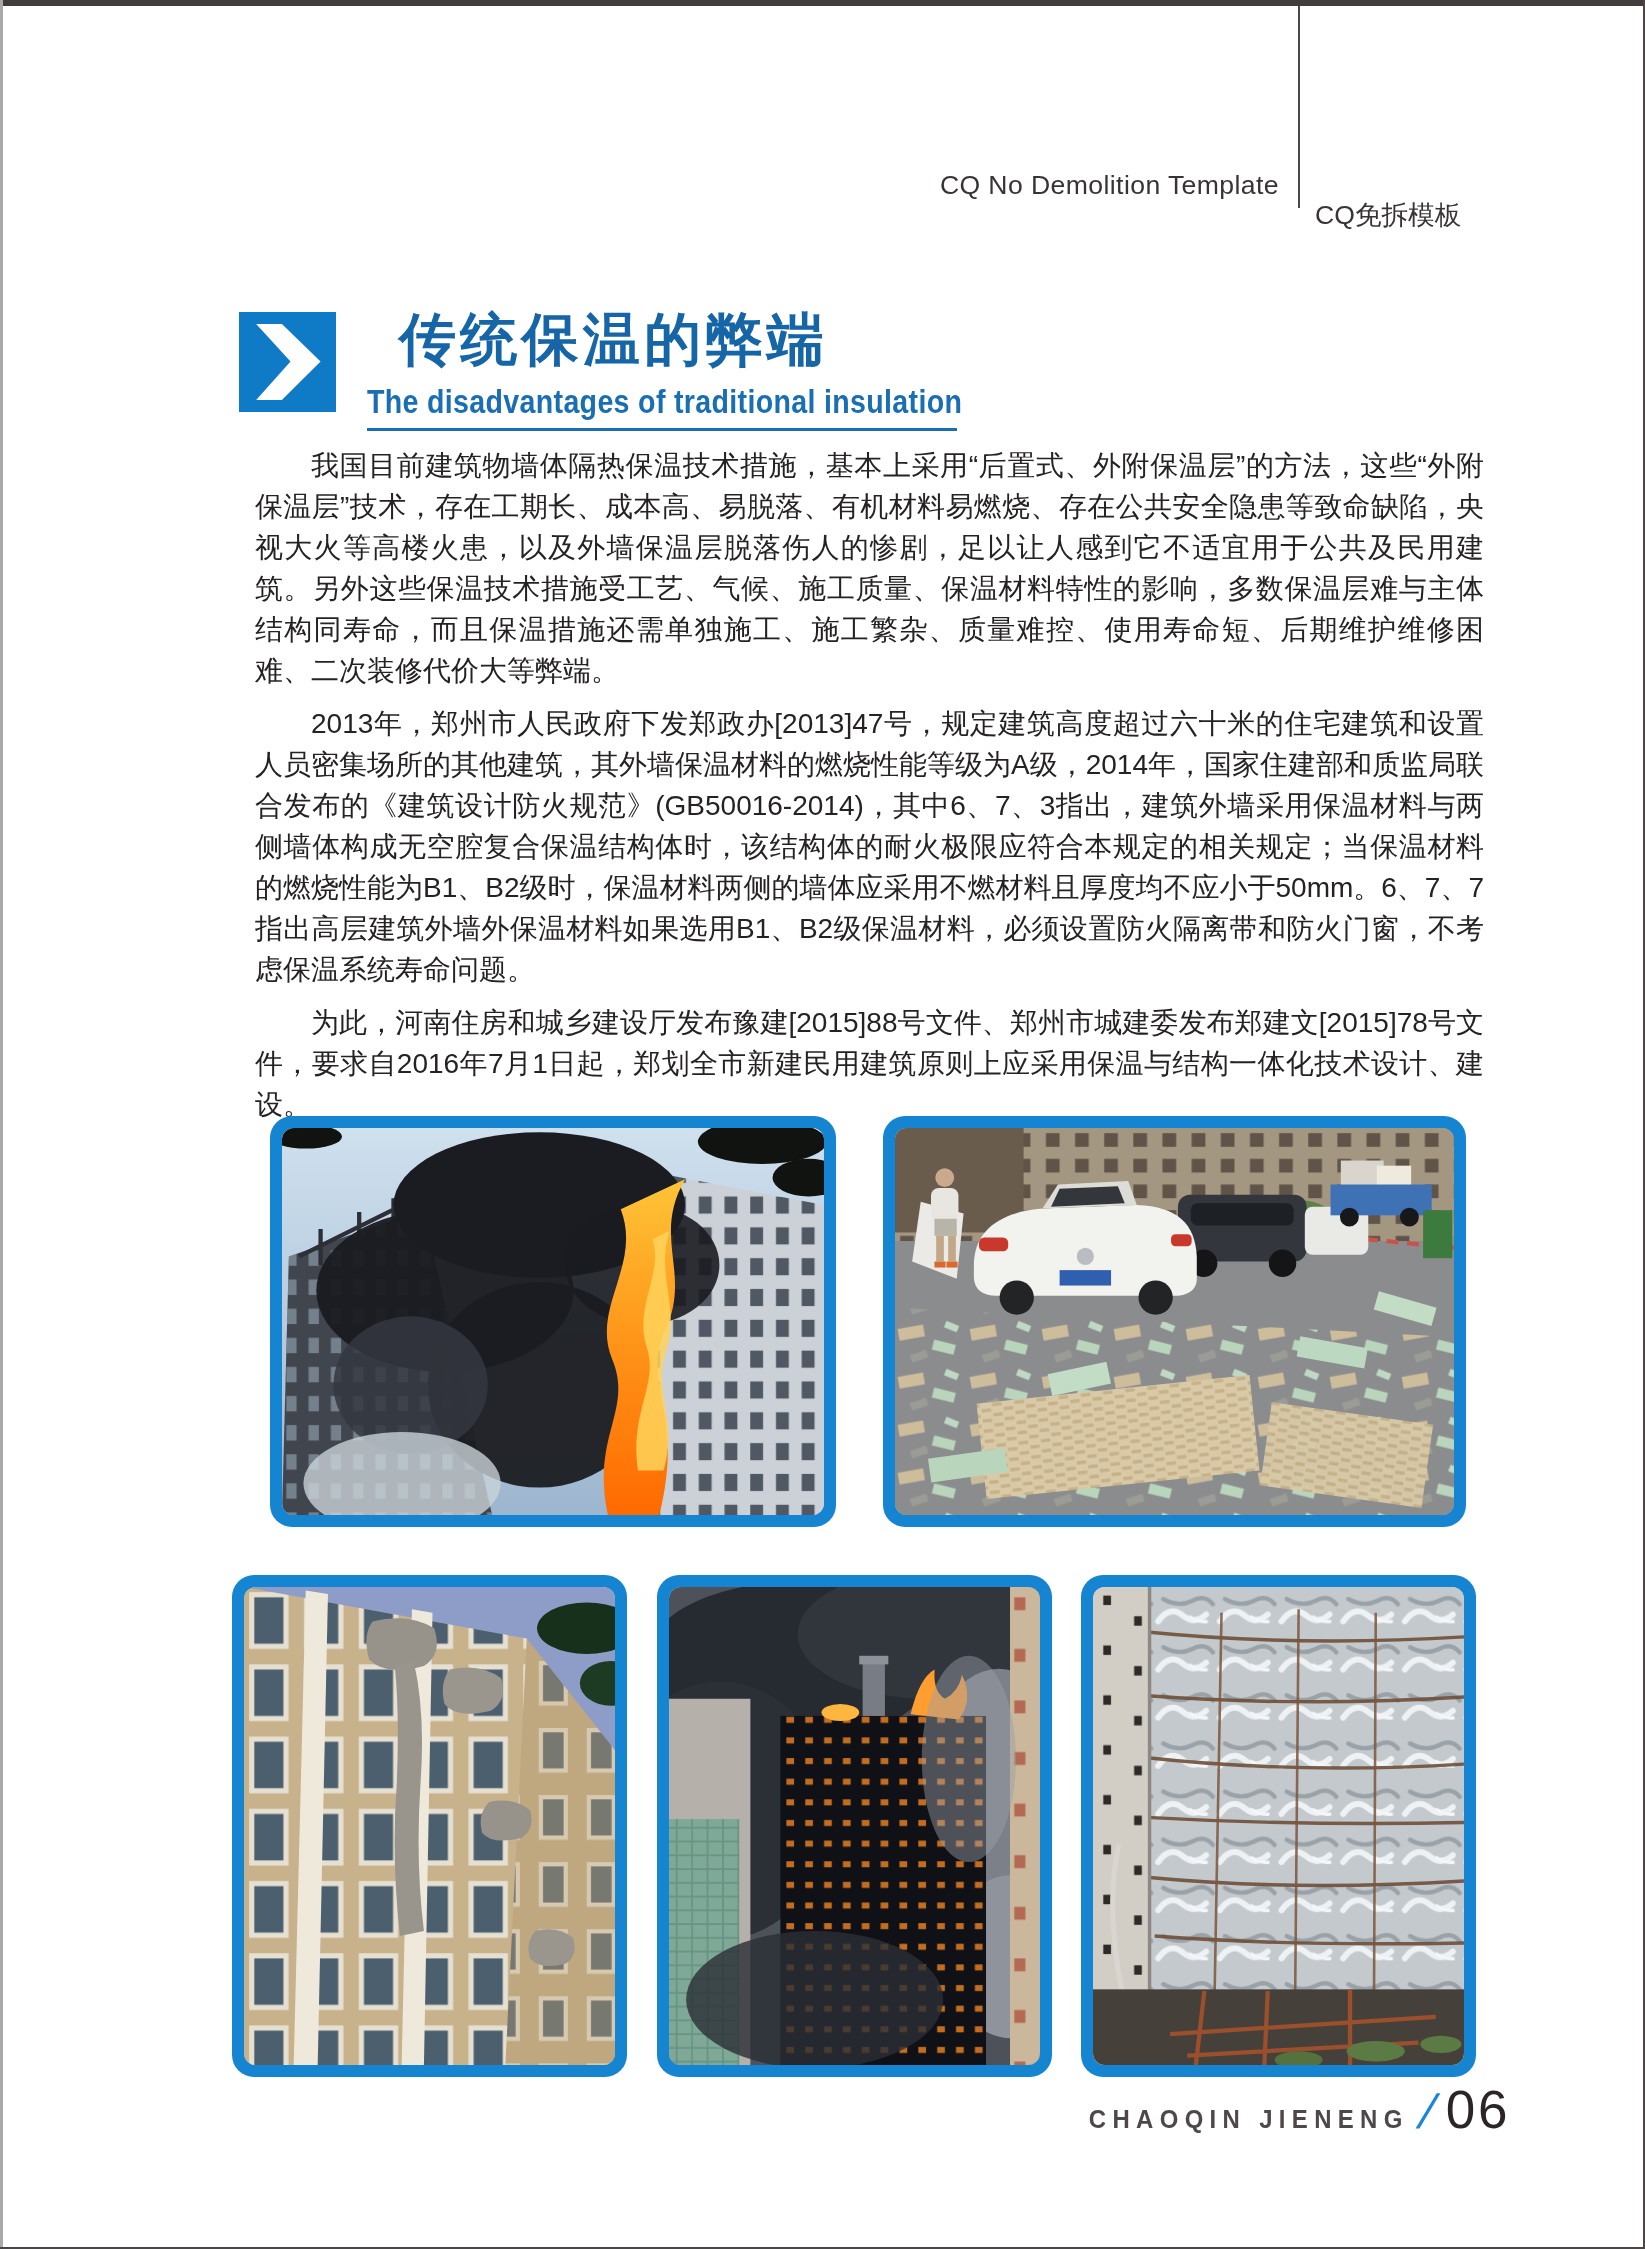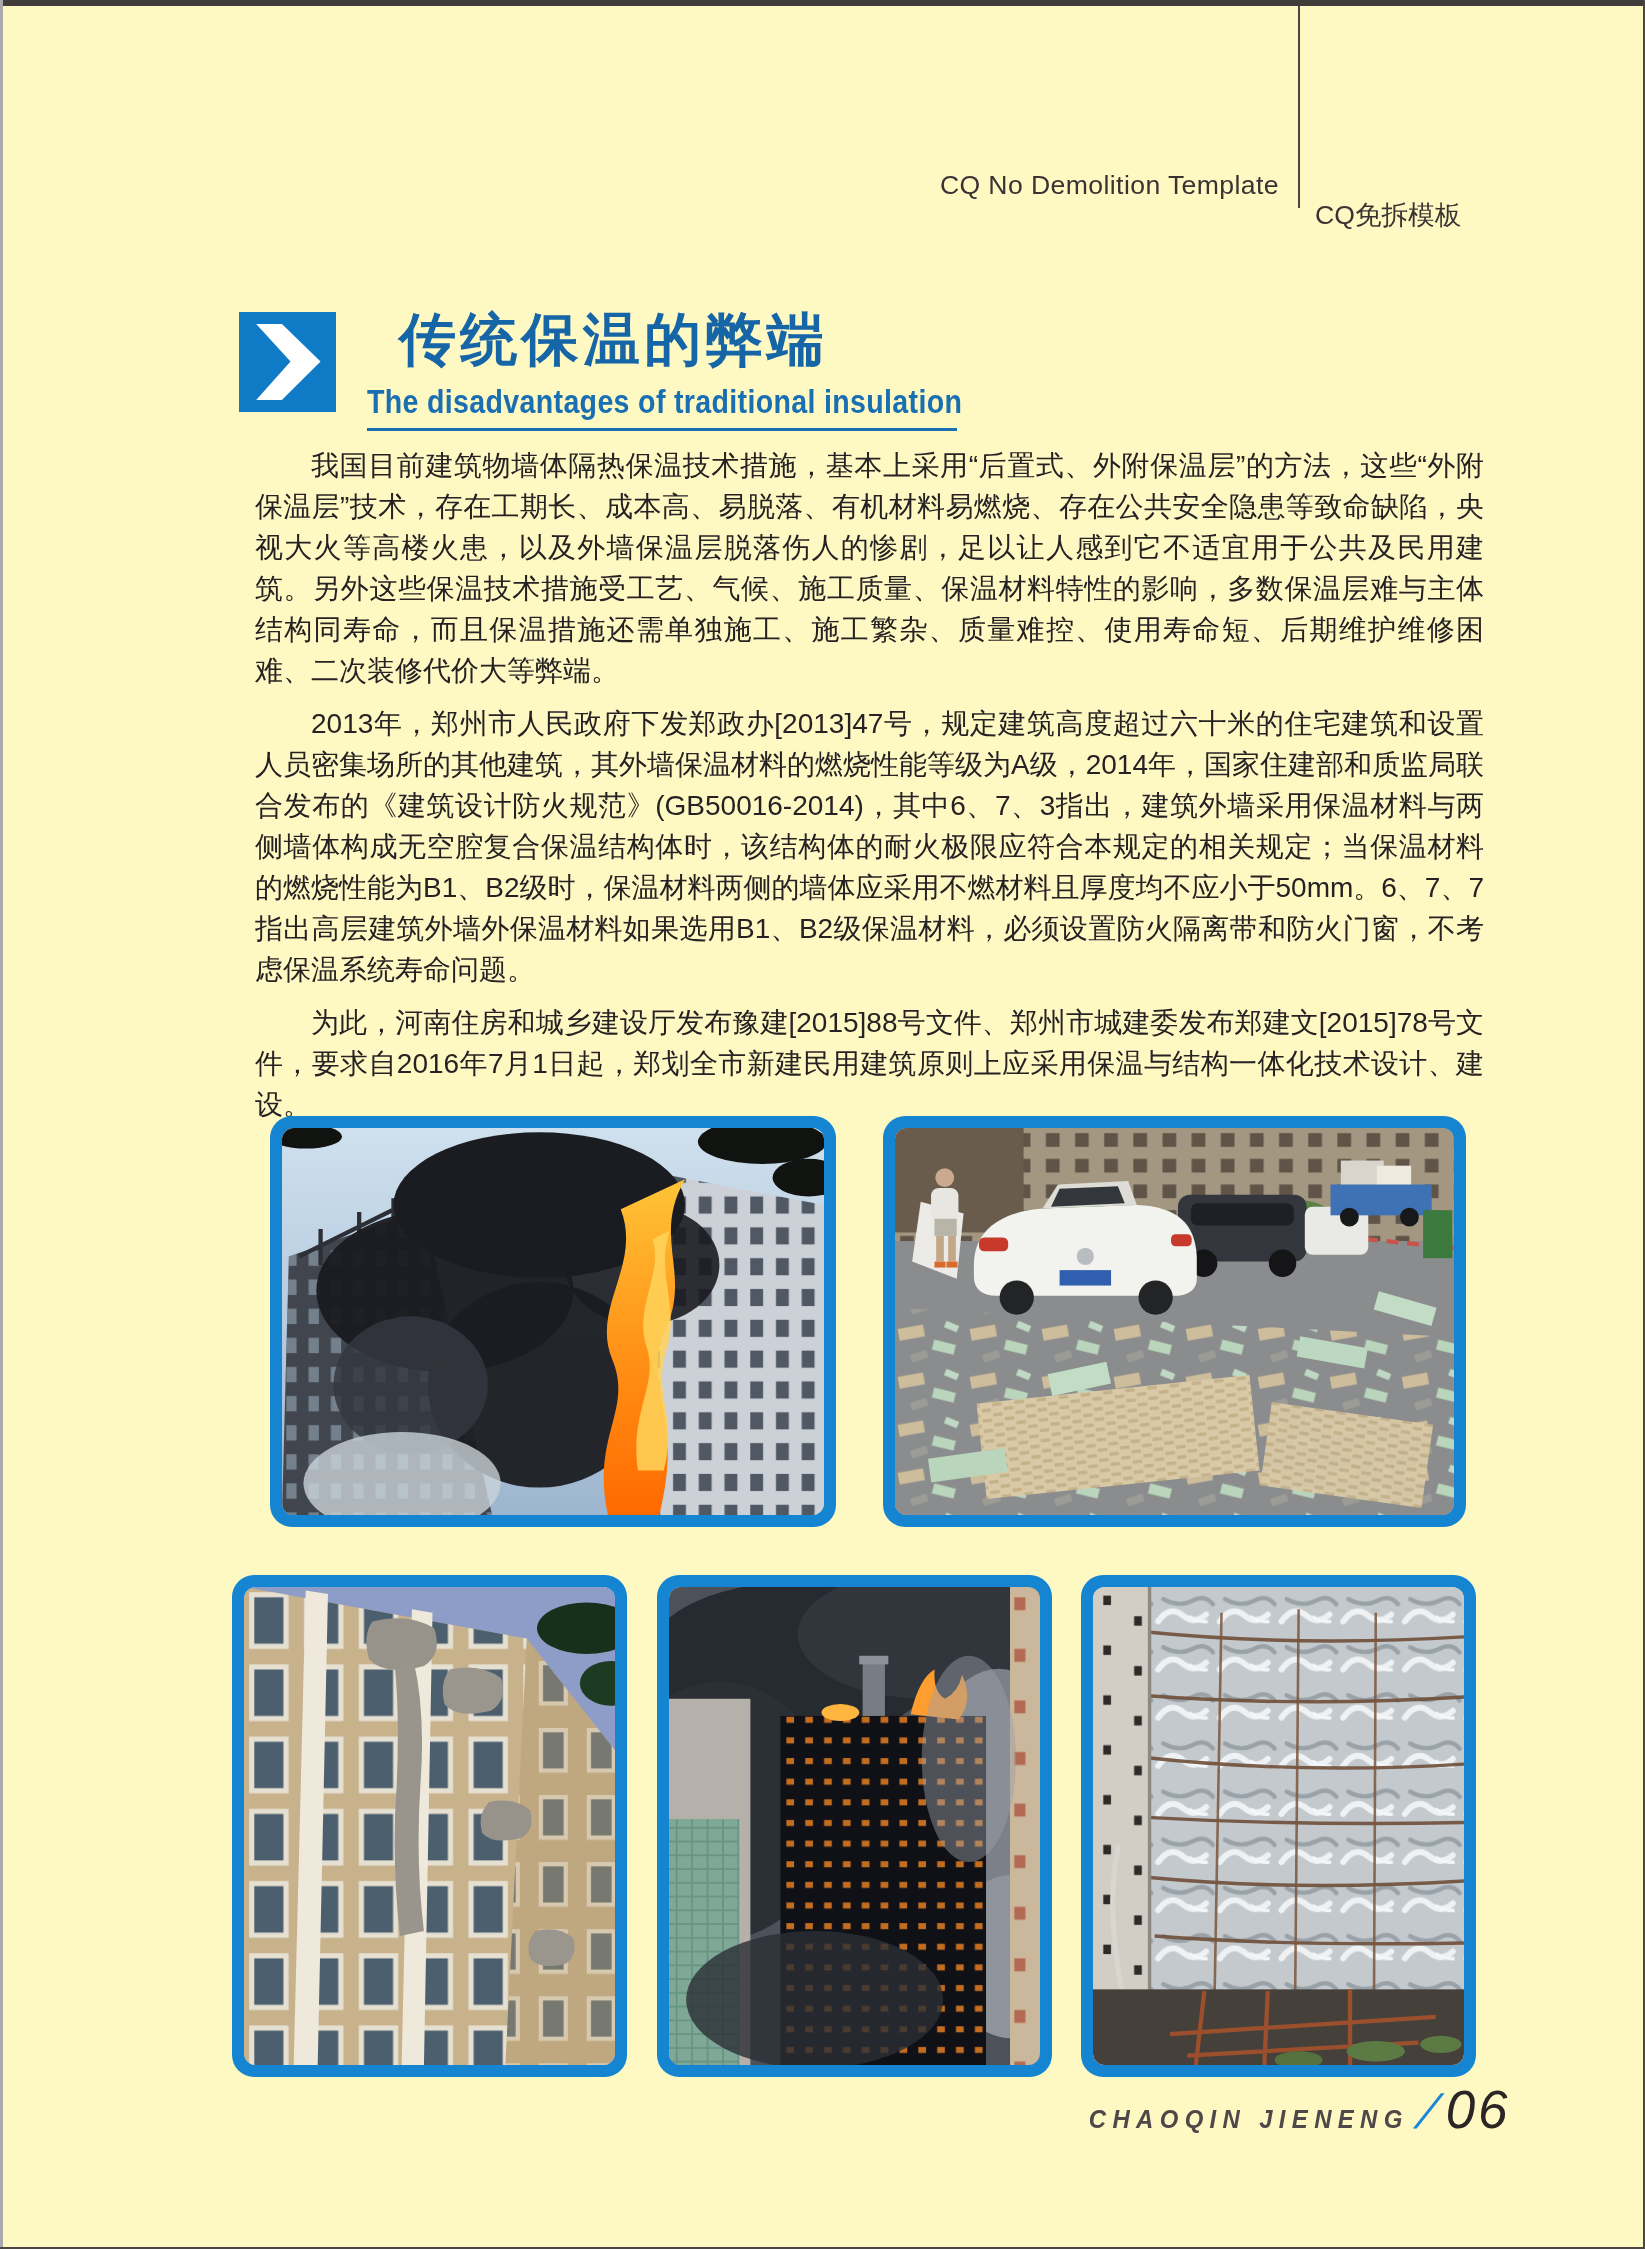--- a/index.html
+++ b/index.html
@@ -1,17 +1,17 @@
 <!DOCTYPE html>
 <html style="font-size:13.7px"><head>
 <meta charset="utf-8">
 <style>
   html,body{margin:0;padding:0;background:#e8e8e8;}
   .page{
-    position:relative;width:1646px;height:2250px;background:#fef9c3;
+    position:relative;width:1646px;height:2250px;background:#ffffff;
     font-family:"Liberation Sans","DejaVu Sans",sans-serif;overflow:hidden;
     margin:0 auto;
   }
   
   .top-bar{position:absolute;left:0;top:0;width:1646px;height:6px;background:#423c3b;}
   .edge-left{position:absolute;left:0;top:0;width:3.4px;height:2250px;background:#a9a9a9;}
   .edge-right{position:absolute;right:0;top:0;width:2.6px;height:2250px;background:#4b4546;}
   .edge-bottom{position:absolute;left:0;bottom:0;width:1646px;height:2.6px;background:#4b4546;}
 
   
@@ -39,21 +39,21 @@
   .photo-inner{width:100%;height:100%;border-radius:12px;overflow:hidden;background:#dfe6ea;}
   .photo-inner svg{display:block;width:100%;height:100%;}
   .photo-1{left:270px;top:1116px;width:566px;height:411px;}
   .photo-2{left:883px;top:1116px;width:583px;height:411px;}
   .photo-3{left:232px;top:1575px;width:395px;height:502px;}
   .photo-4{left:657px;top:1575px;width:395px;height:502px;}
   .photo-5{left:1081px;top:1575px;width:395px;height:502px;}
 
   
   .footer{position:absolute;left:823px;top:2079px;width:687px;height:62px;
-    display:flex;justify-content:flex-end;align-items:baseline;gap:12px;font-style:italic;}
+    display:flex;justify-content:flex-end;align-items:baseline;gap:12px;}
   .footer-brand{font-size:26px;color:#4e4849;letter-spacing:6.9px;font-weight:bold;
     transform:scaleX(.92);transform-origin:right bottom;}
   .footer-slash{font-size:48px;color:#1b86d8;transform:skewX(-18deg);font-weight:normal;}
   .footer-number{font-size:53px;color:#2b2526;letter-spacing:2.6px;font-weight:500;}
 </style>
 </head>
 <body>
 
 <div class="page">
 

